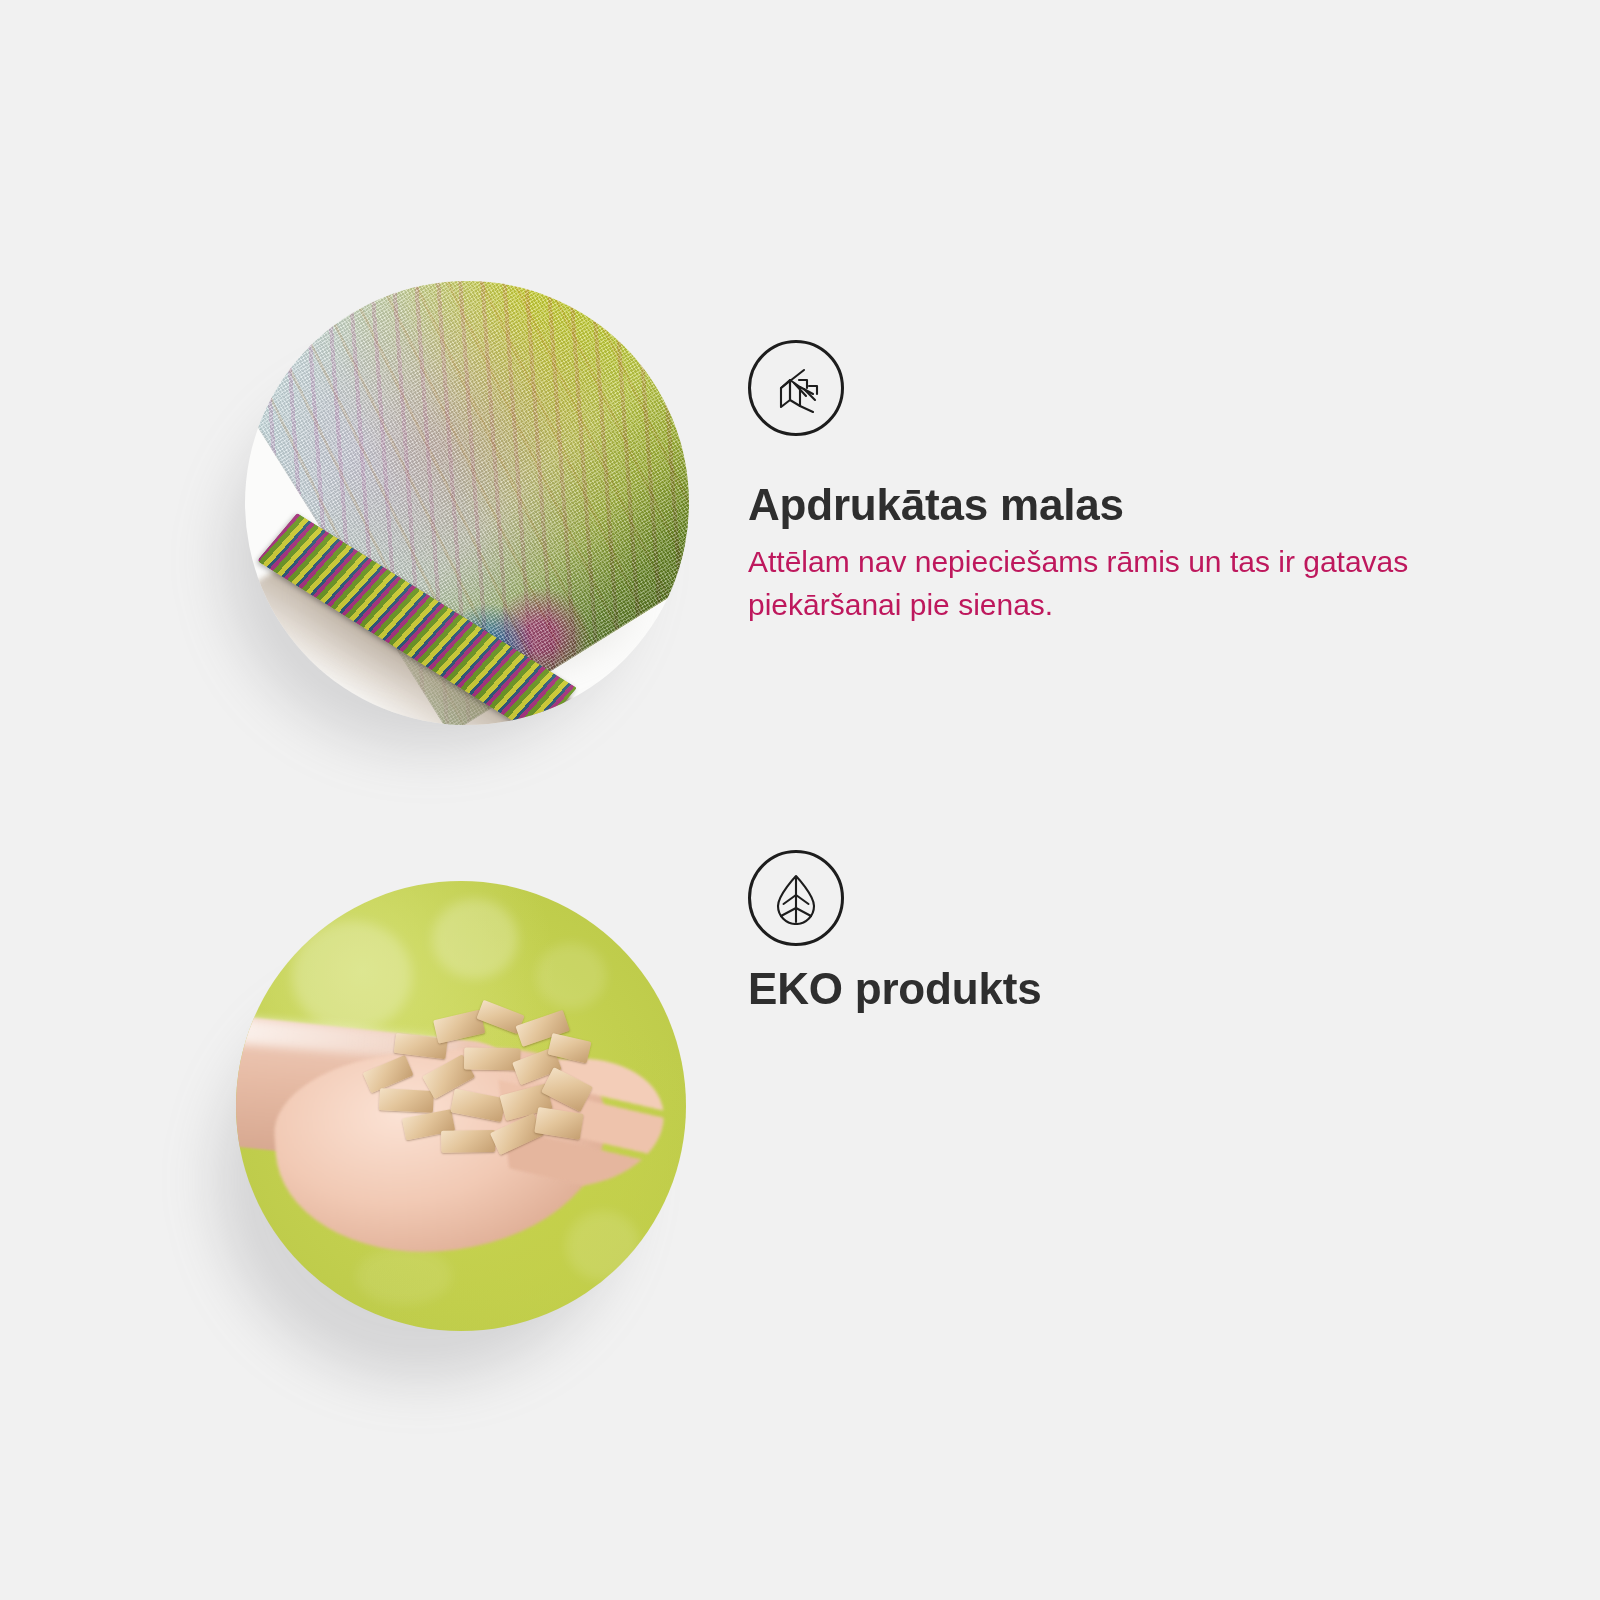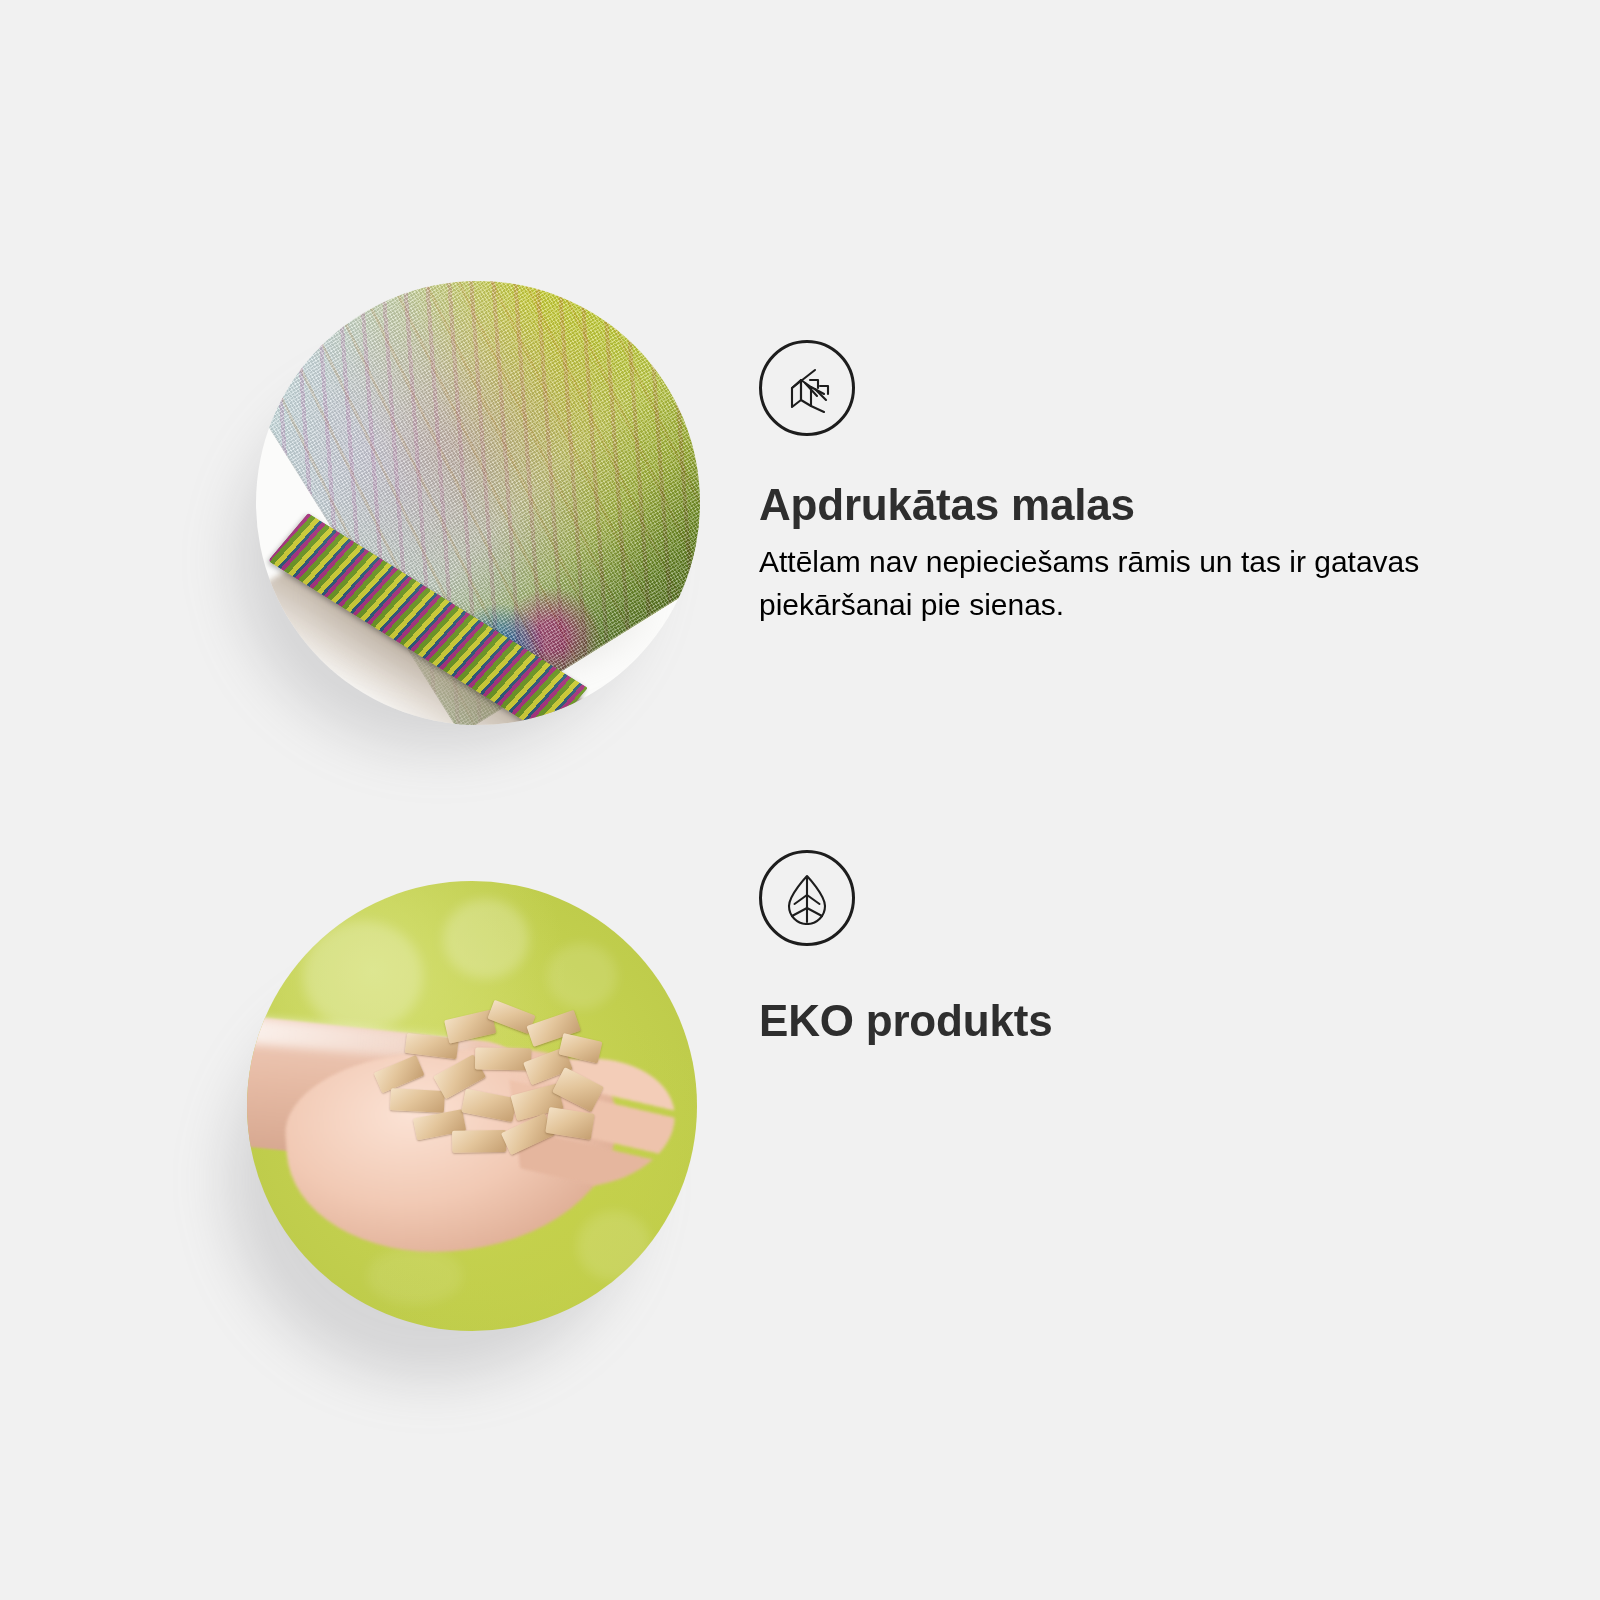--- a/index.html
+++ b/index.html
@@ -17,21 +17,21 @@
 
   .page {
     position: absolute;
     inset: 0;
     background: #f1f1f1;
   }
 
   
   .feature {
     position: absolute;
-    left: 11px;
+    left: 0;
     width: 1316px;
   }
   .feature--edges { top: 240px; height: 560px; }
   .feature--eco   { top: 830px; height: 600px; }
 
   
   .media {
     position: absolute;
     border-radius: 50%;
     overflow: hidden;
@@ -253,28 +253,28 @@
 
   .feature-title {
     margin: 0;
     font-size: 44px;
     line-height: 1.12;
     font-weight: 700;
     color: #2e2e2e;
     letter-spacing: -0.2px;
   }
   .copy--edges .feature-title { margin-top: 44px; }
-  .copy--eco   .feature-title { margin-top: 50px; }
+  .copy--eco   .feature-title { margin-top: 18px; }
 
   .feature-desc {
     margin: 12px 0 0 0;
     font-size: 30px;
     line-height: 1.42;
     font-weight: 400;
-    color: #000000;
+    color: #be185d;
     max-width: 720px;
   }
 </style>
 </head>
 <body>
 
 <div class="page">
 
   <section class="feature feature--edges">
 

